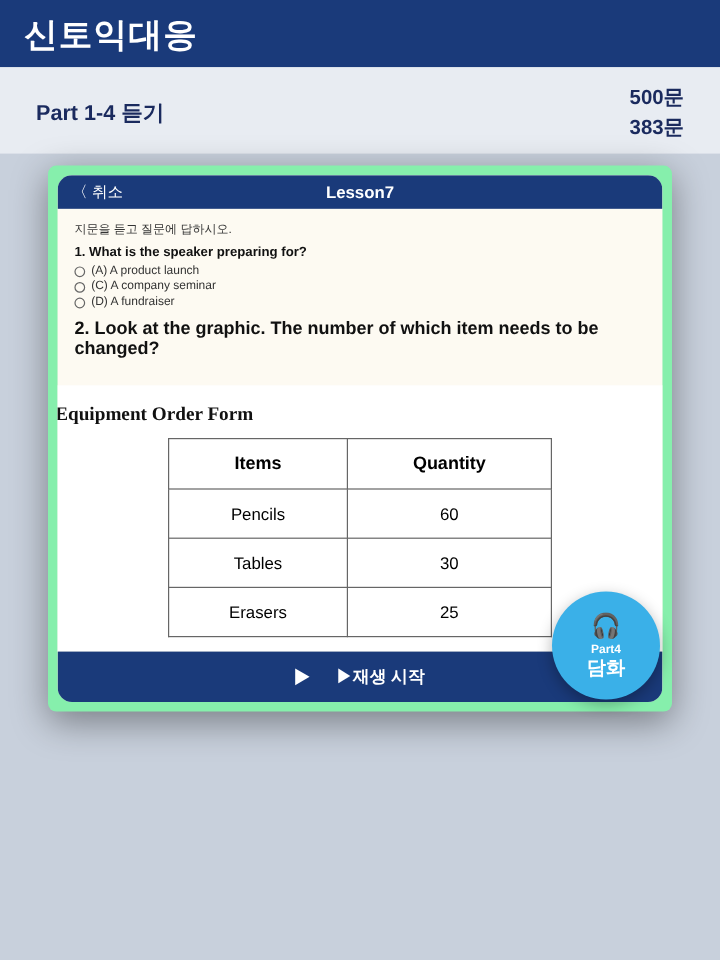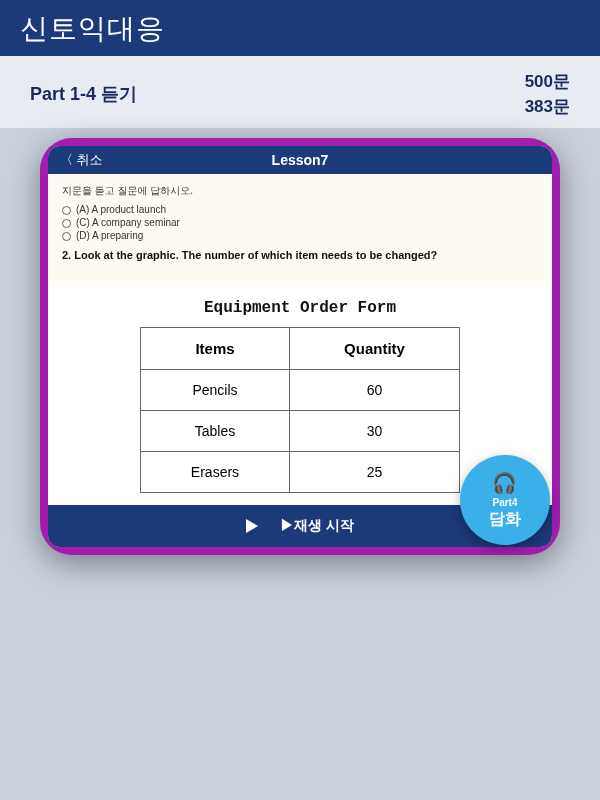--- a/index.html
+++ b/index.html
@@ -17,21 +17,21 @@
       background: #1a3a7a;
       width: 100%;
       padding: 10px 20px 8px 20px;
       display: flex;
       align-items: center;
       justify-content: flex-start;
     }
     .banner-title {
       color: #fff;
       font-size: 28px;
-      font-weight: 400;
+      font-weight: 700;
       letter-spacing: 1px;
     }
 
     
     .info-section {
       background: #e8ecf2;
       padding: 14px 30px 10px 30px;
       display: flex;
       justify-content: space-between;
       align-items: center;
@@ -61,22 +61,22 @@
 
     
     .tablet-wrapper {
       display: flex;
       justify-content: center;
       align-items: flex-start;
       padding: 10px 20px 0 20px;
     }
     .tablet {
       width: 520px;
-      background: #a21caf;
-      border-radius: 32px;
+      background: #86efac;
+      border-radius: 7px;
       padding: 8px 8px 8px 8px;
       box-shadow: 0 8px 30px rgba(0,0,0,0.4);
       position: relative;
     }
     .tablet-inner {
       background: #f5f2e8;
       border-radius: 12px;
       overflow: hidden;
     }
 
@@ -134,40 +134,39 @@
     .radio-circle {
       width: 9px;
       height: 9px;
       border: 1px solid #666;
       border-radius: 50%;
       display: inline-block;
       flex-shrink: 0;
     }
 
     .question2 {
-      font-size: 11px;
+      font-size: 15px;
       color: #111;
       font-weight: 600;
       margin-top: 8px;
       margin-bottom: 8px;
     }
 
     
     .table-section {
       background: #fff;
       padding: 16px 12px 12px 12px;
       margin: 0 -14px;
     }
     .table-title {
-      text-align: center;
       font-size: 16px;
       font-weight: 600;
       color: #111;
       margin-bottom: 10px;
-      font-family: Liberation Mono, monospace;
+      font-family: Liberation Serif, serif;
     }
     .eq-table-inner {
       width: 320px;
       margin: 0 auto;
       border-collapse: collapse;
     }
     .eq-table-inner th, .eq-table-inner td {
       border: 1px solid #666;
       padding: 12px 20px;
       text-align: center;
@@ -260,32 +259,33 @@
   <div class="tablet">
     <div class="tablet-inner">
 
       <div class="tablet-header">
         <span class="tablet-back">〈 취소</span>
         <span class="tablet-title">Lesson7</span>
       </div>
 
       <div class="tablet-content">
         <div class="instruction-text">지문을 듣고 질문에 답하시오.</div>
+        <div class="question">1.  What is the speaker preparing for?</div>
 
         <div class="answer-option">
           <span class="radio-circle"></span>
           <span>(A) A product launch</span>
         </div>
         <div class="answer-option">
           <span class="radio-circle"></span>
           <span>(C) A company seminar</span>
         </div>
         <div class="answer-option">
           <span class="radio-circle"></span>
-          <span>(D) A preparing</span>
+          <span>(D) A fundraiser</span>
         </div>
 
         <div class="question2">2.  Look at the graphic. The number of which item needs to be changed?</div>
       </div>
 
       <div class="table-section">
         <div class="table-title">Equipment Order Form</div>
         <table class="eq-table-inner">
           <thead>
             <tr>

